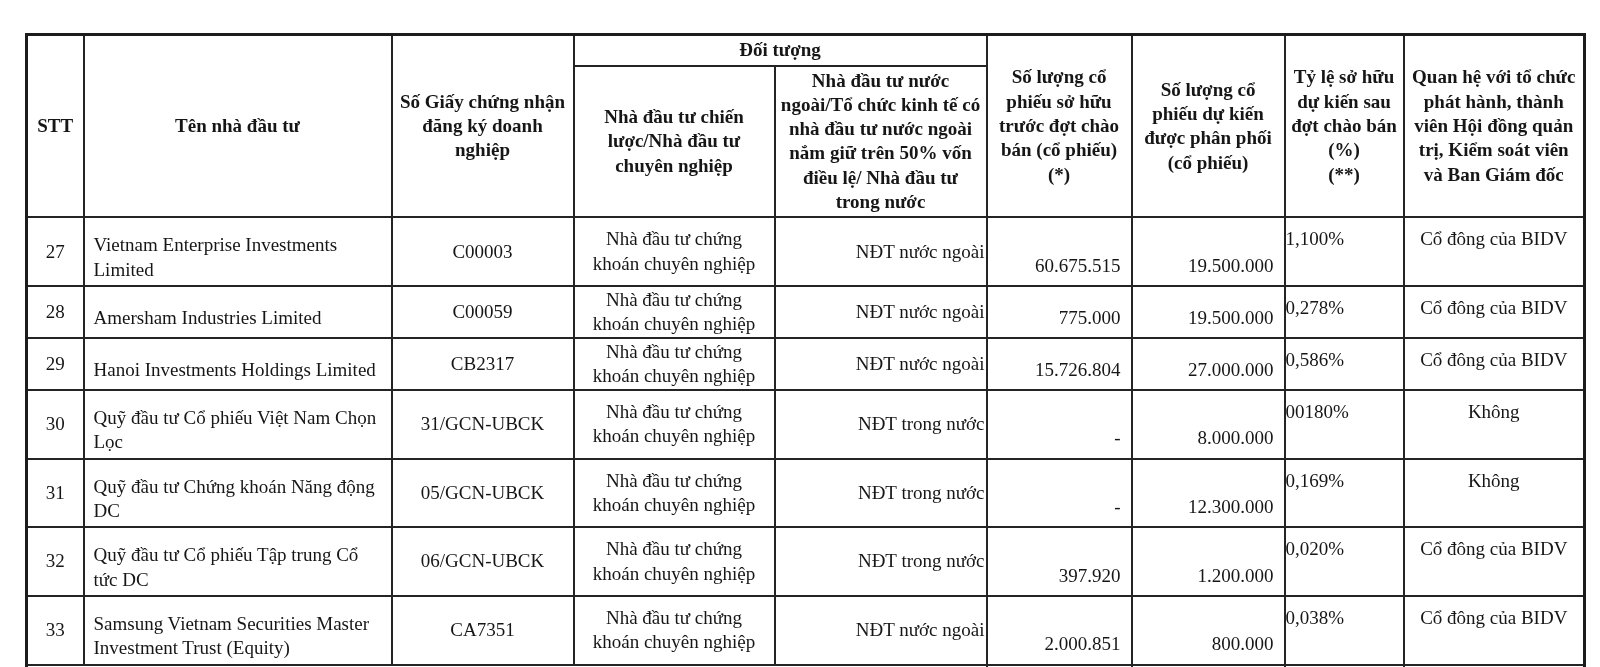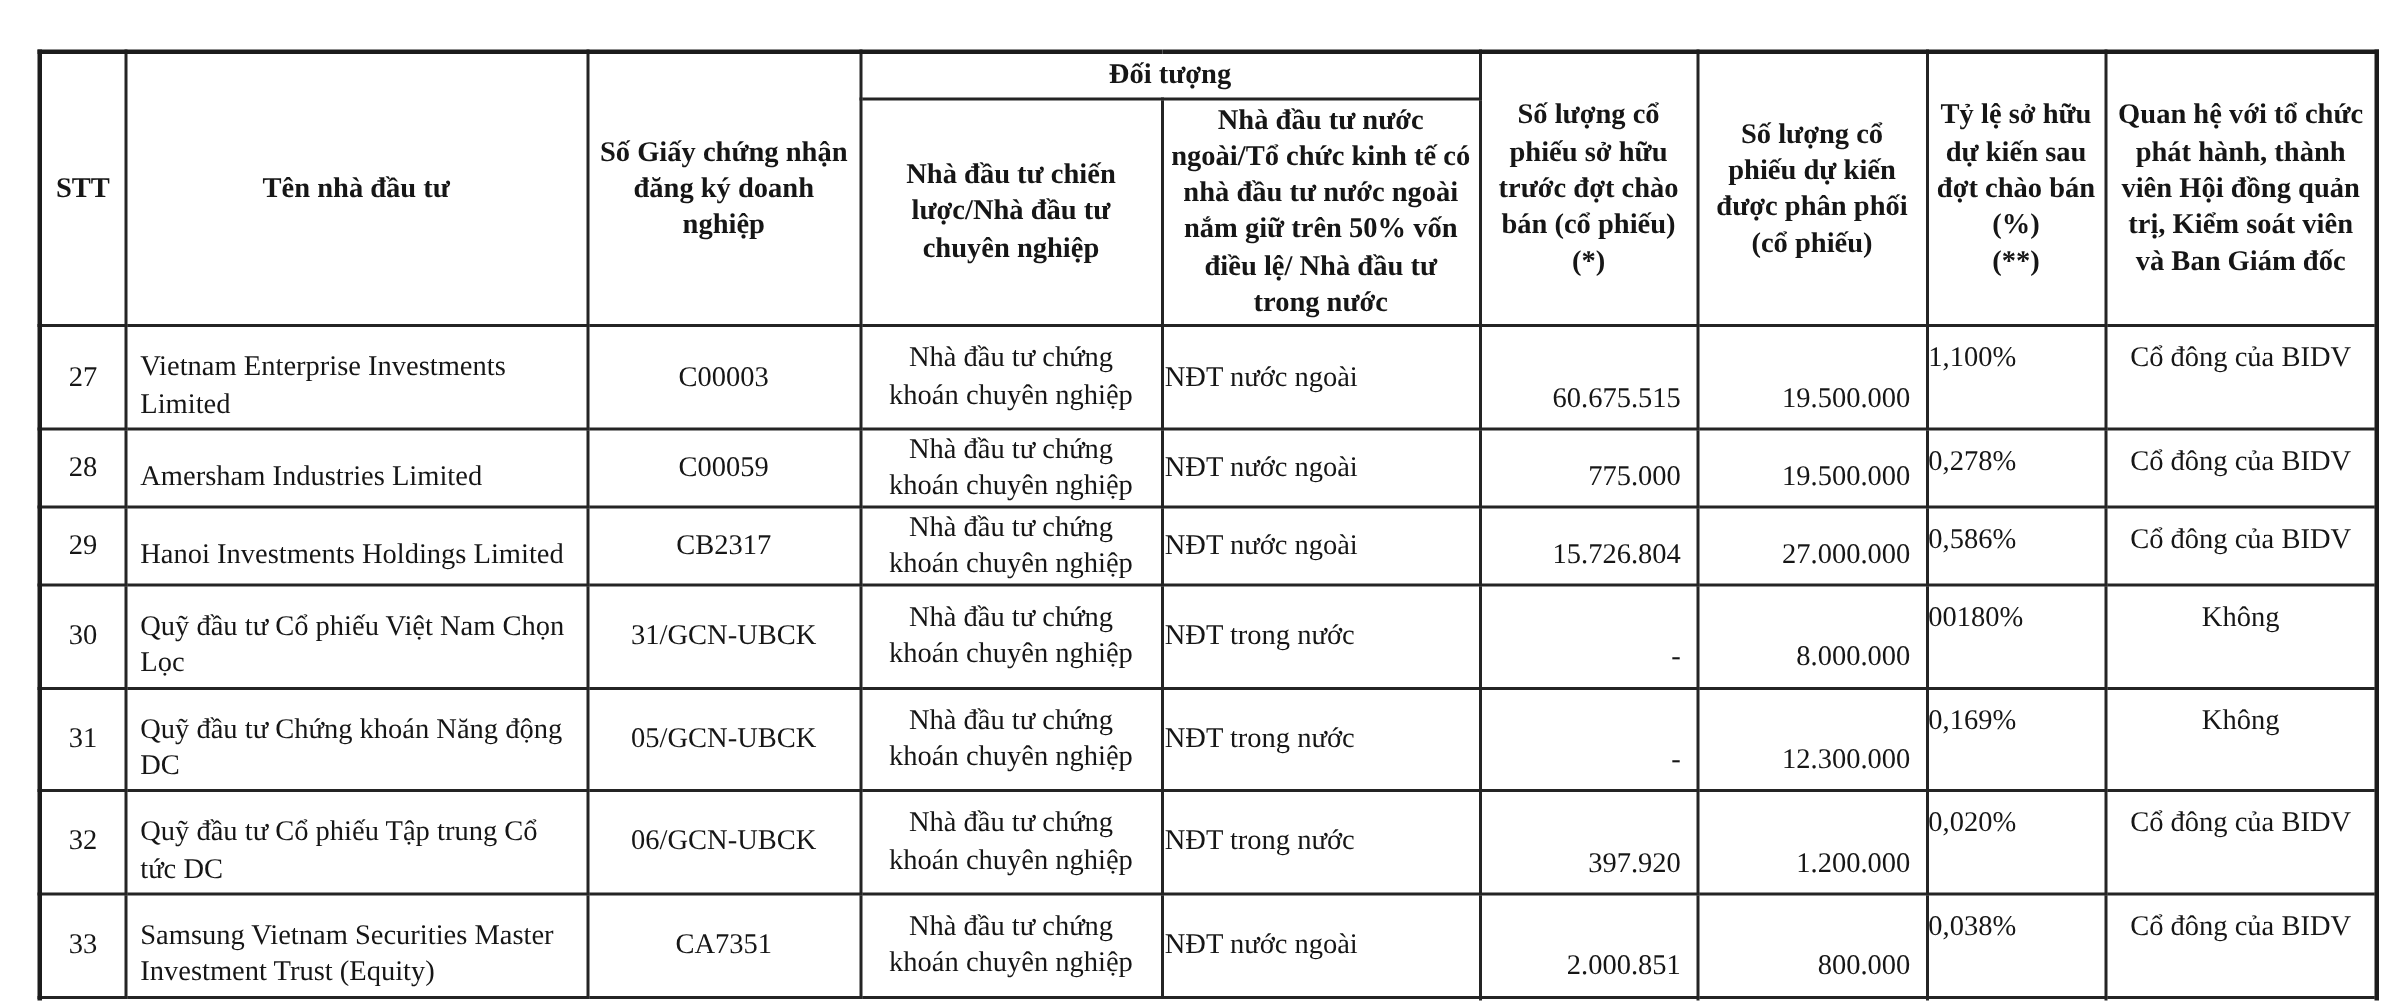--- a/index.html
+++ b/index.html
@@ -24,21 +24,21 @@
   tr.hdr-sub  { height:146px; }
   tr.data-row { height:52px; }
   tr.total-row{ height:28px; }
 
   td { font-size:19px; line-height:1.28; }
 
   .c-stt   { text-align:center; vertical-align:middle; }
   .c-name  { text-align:left; vertical-align:middle; padding:15px 6px 3px 9px; }
   .c-cert  { text-align:center; vertical-align:middle; }
   .c-type  { text-align:center; vertical-align:middle; padding:0 8px; }
-  .c-origin{ text-align:left; vertical-align:middle; }
+  .c-origin{ text-align:right; vertical-align:middle; }
   .c-num   { text-align:right; vertical-align:bottom; padding:0 10px 7px 0; }
   .c-pct   { text-align:left; vertical-align:top; padding:9px 9px 0 0; }
   .c-rel   { text-align:center; vertical-align:top; padding-top:9px; }
 
   .hdr-note { display:block; }
 
   tr.total-row td { font-weight:bold; }
   .t-label { text-align:center; vertical-align:middle; }
   .t-num   { text-align:right; vertical-align:middle; padding:0 10px 2px 0; }
   .t-pct   { text-align:right; vertical-align:middle; padding:0 38px 2px 0; }

